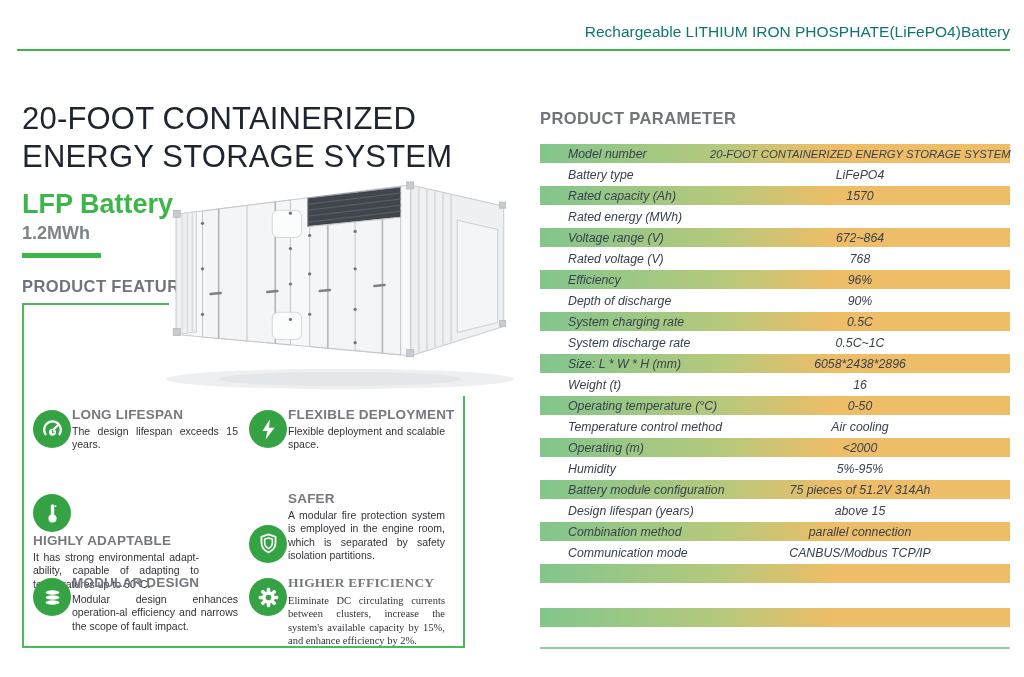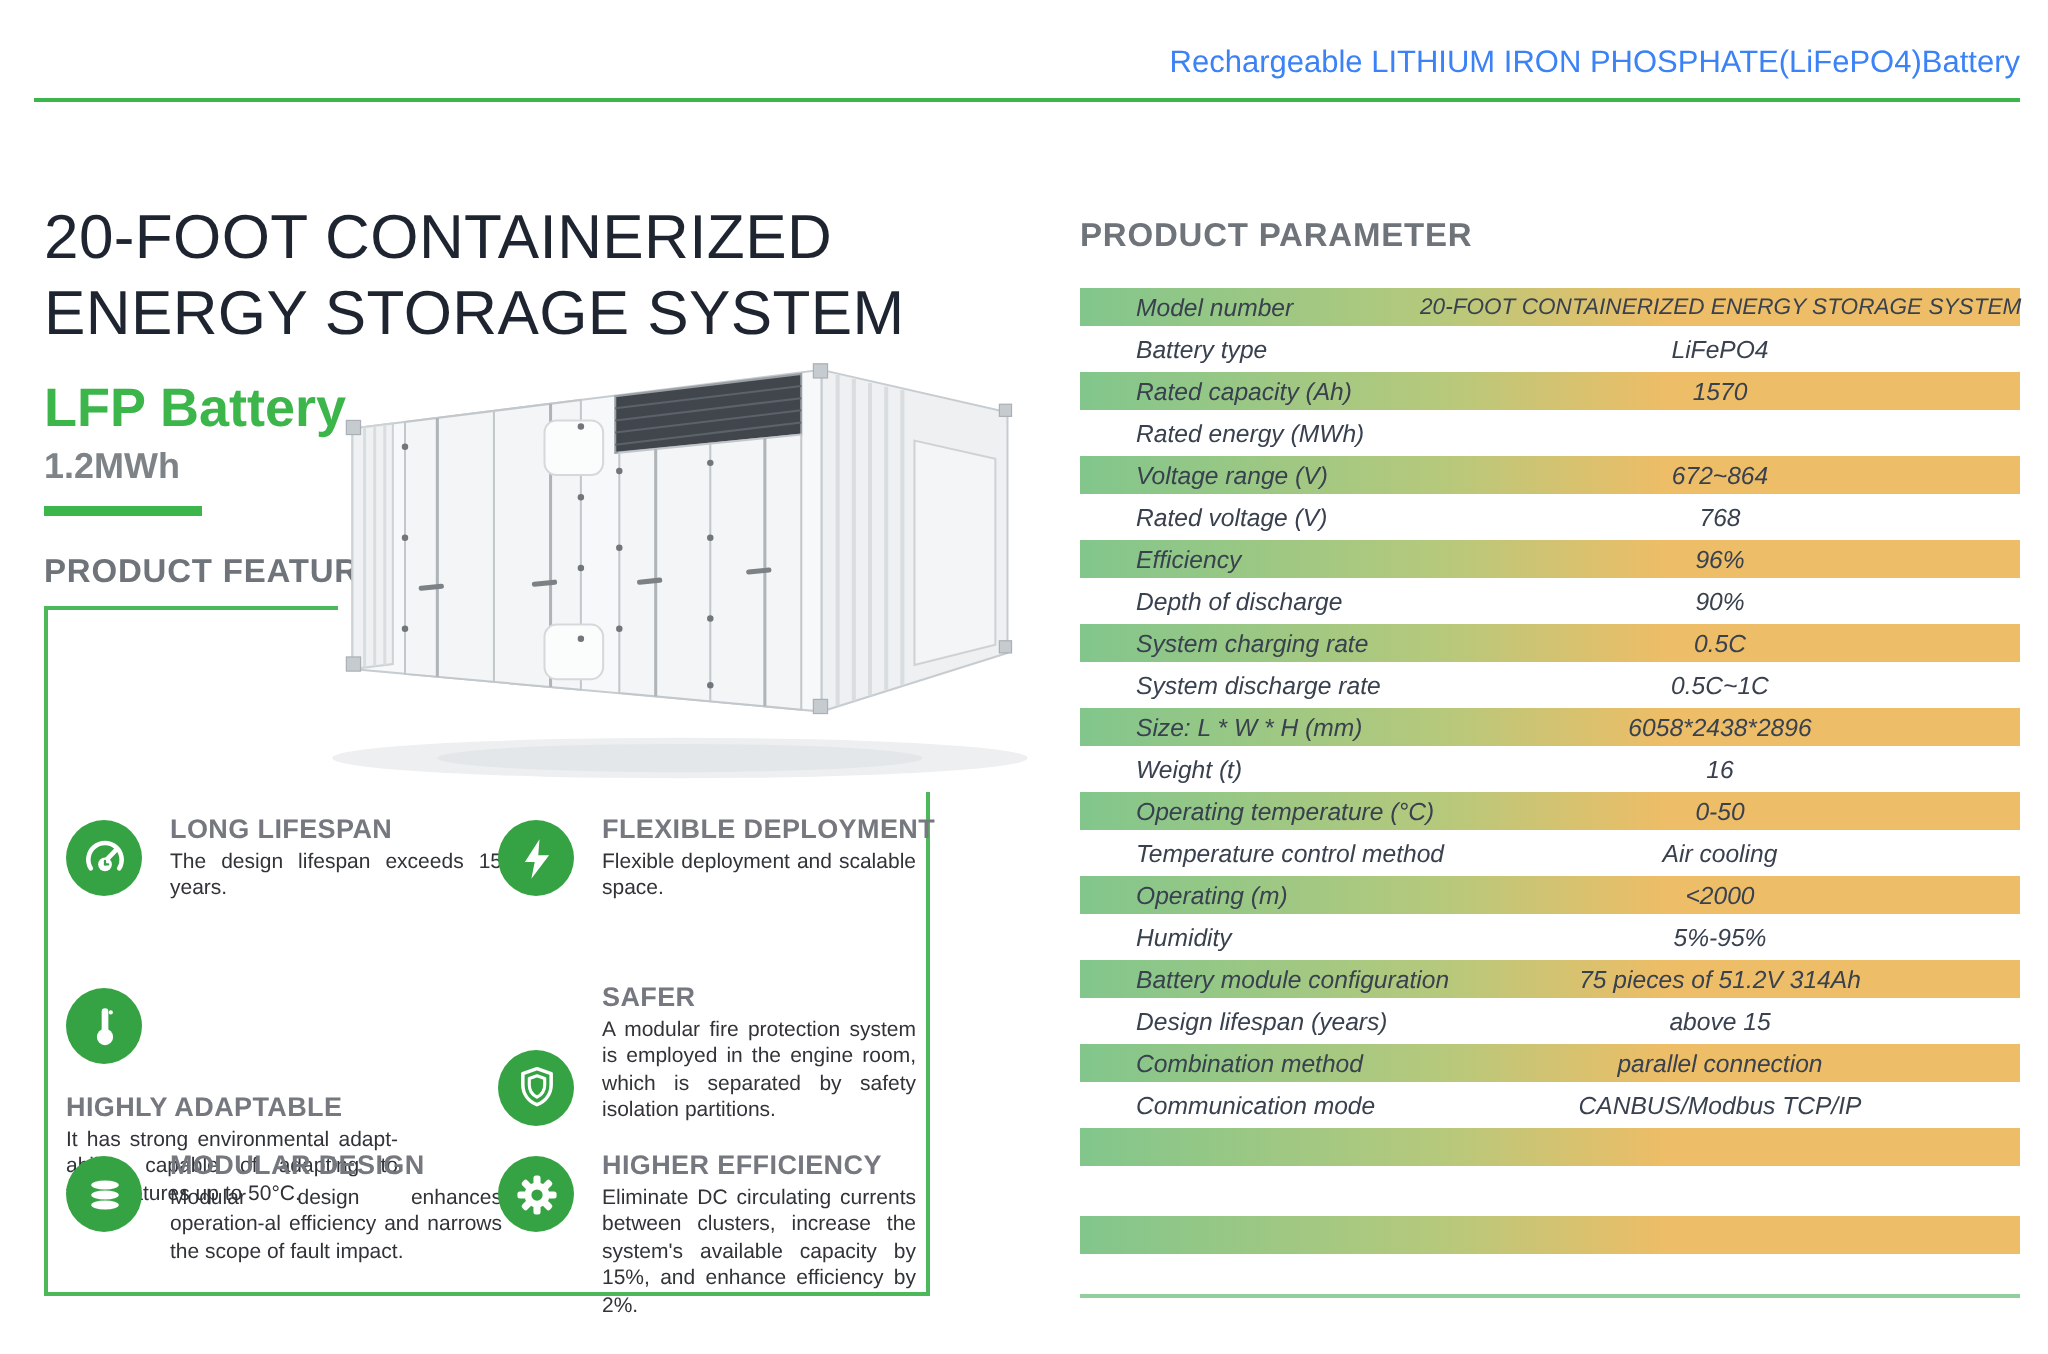--- a/index.html
+++ b/index.html
@@ -2,39 +2,39 @@
 <html style="--accent-green: #3cb54a; --box-green: #4db85a; --icon-green: #35a344; --row-green: #82c68c; --row-orange: #edbd67; --underline-green: #93cf9c; --heading-gray: #6f747b; --title-dark: #1e2530; --table-text: #39414f;"><head>
 <meta charset="utf-8">
 <style>
   html,body{margin:0;padding:0;}
   body{
     width:1024px;height:677px;position:relative;background:#ffffff;
     font-family:"Liberation Sans",sans-serif;overflow:hidden;
     -webkit-font-smoothing:antialiased;
   }
   
-  .hdr-text{position:absolute;top:23px;right:14px;font-size:15.5px;color:#3b82f6;}
+  .hdr-text{position:absolute;top:23px;right:14px;font-size:15.5px;color:#0f766e;}
   .hdr-line{position:absolute;left:17px;top:49px;width:993px;height:2px;background:var(--accent-green);}
 
   
   .hero{position:absolute;left:22px;top:100px;}
   .hero-title{font-size:31px;font-weight:normal;color:var(--title-dark);line-height:1.22;letter-spacing:.2px;}
   .hero-sub{margin-top:13px;font-size:27px;font-weight:bold;color:var(--accent-green);}
   .hero-cap{margin-top:3px;font-size:18px;font-weight:bold;color:#7e8388;}
   .hero-bar{margin-top:9px;width:79px;height:5px;background:var(--accent-green);}
 
   
   .feat-heading{position:absolute;left:22px;top:277px;font-size:16.5px;font-weight:bold;color:var(--heading-gray);letter-spacing:.4px;}
   .fb{position:absolute;background:var(--box-green);}
   #fb-left{left:22px;top:303px;width:2px;height:345px;}
   #fb-top{left:22px;top:303px;width:147px;height:2px;}
   #fb-bottom{left:22px;top:646px;width:443px;height:2px;}
   #fb-right{left:463px;top:396px;width:2px;height:252px;}
 
-  .feature{position:absolute;display:flex;gap:14px;}
+  .feature{position:absolute;display:flex;gap:1px;}
   .feat-icon{width:38px;height:38px;border-radius:50%;background:var(--icon-green);
     flex:none;display:flex;align-items:center;justify-content:center;margin-top:3px;}
   .feat-icon svg{width:25px;height:25px;display:block;}
   .feat-title{font-size:13.5px;font-weight:bold;color:#75797f;letter-spacing:.2px;white-space:nowrap;}
   .feat-desc{font-size:10.5px;color:#303338;line-height:1.28;margin-top:3px;text-align:justify;}
 
   
   #container-art{position:absolute;left:156px;top:172px;width:372px;height:224px;z-index:2;}
 
   
@@ -141,21 +141,21 @@
             <ellipse cx="12" cy="12" rx="6.6" ry="2.2"></ellipse>
             <ellipse cx="12" cy="16.8" rx="6.6" ry="2.2"></ellipse>
           </g>
         </svg>
       </span>
       <div style="width: 166px;">
         <div class="feat-title">MODULAR DESIGN</div>
         <div class="feat-desc">Modular design enhances operation-al efficiency and narrows the scope of fault impact.</div>
       </div>
     </div>
-    <div class="feature" style="left: 249px; top: 575px;">
+    <div class="feature" style="left: 249px; top: 575px; font-family: Liberation Serif, serif;">
       <span class="feat-icon">
         <svg viewBox="0 0 24 24">
           <g transform="translate(12,12)">
             <g fill="#fff">
               <circle r="6"></circle>
               <g>
                 <rect x="-1.7" y="-9.4" width="3.4" height="4.6" rx="1.2"></rect>
                 <rect x="-1.7" y="-9.4" width="3.4" height="4.6" rx="1.2" transform="rotate(45)"></rect>
                 <rect x="-1.7" y="-9.4" width="3.4" height="4.6" rx="1.2" transform="rotate(90)"></rect>
                 <rect x="-1.7" y="-9.4" width="3.4" height="4.6" rx="1.2" transform="rotate(135)"></rect>

